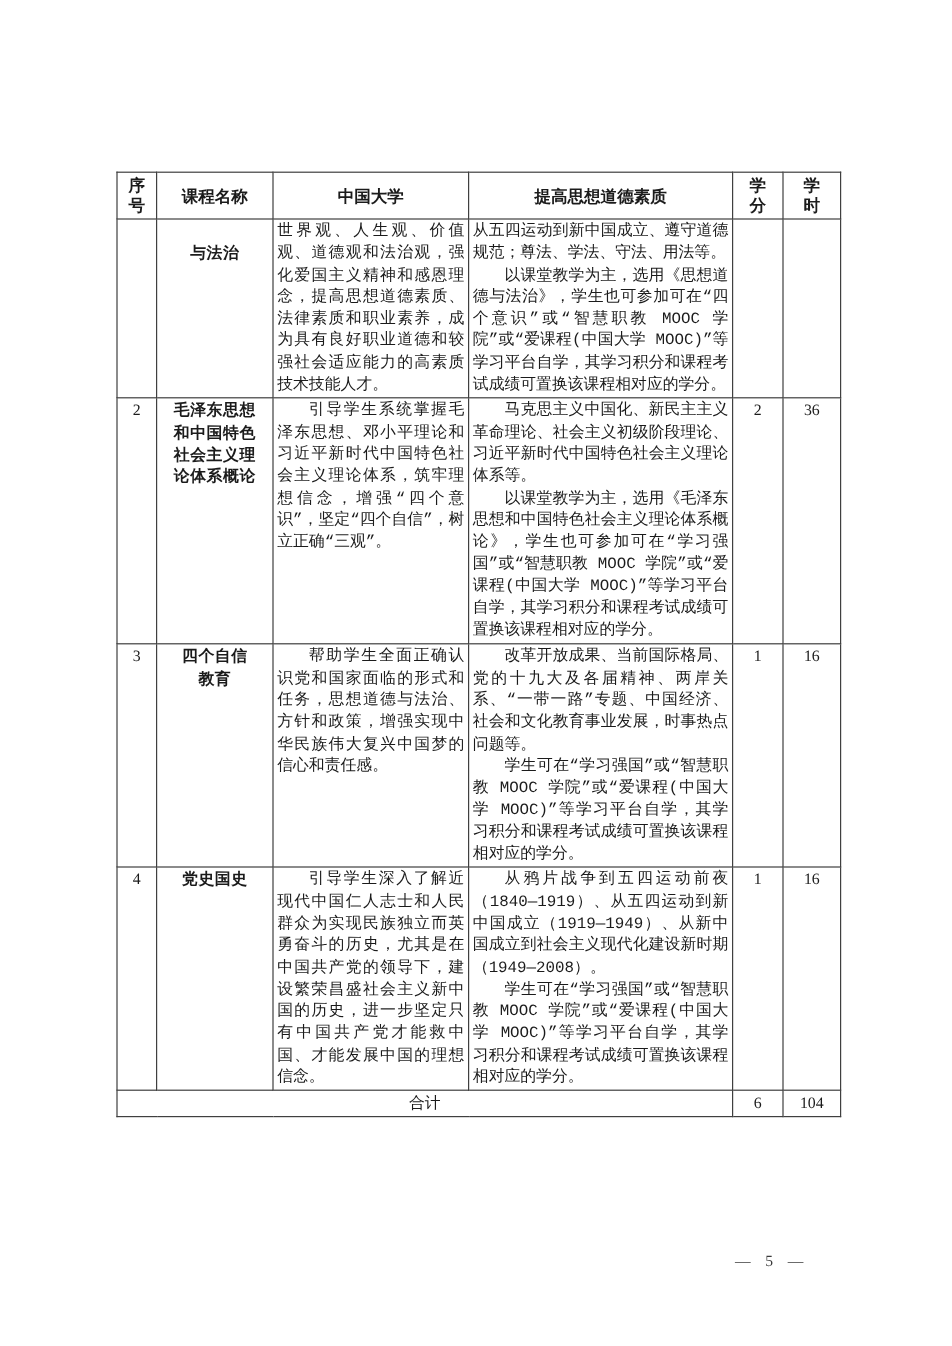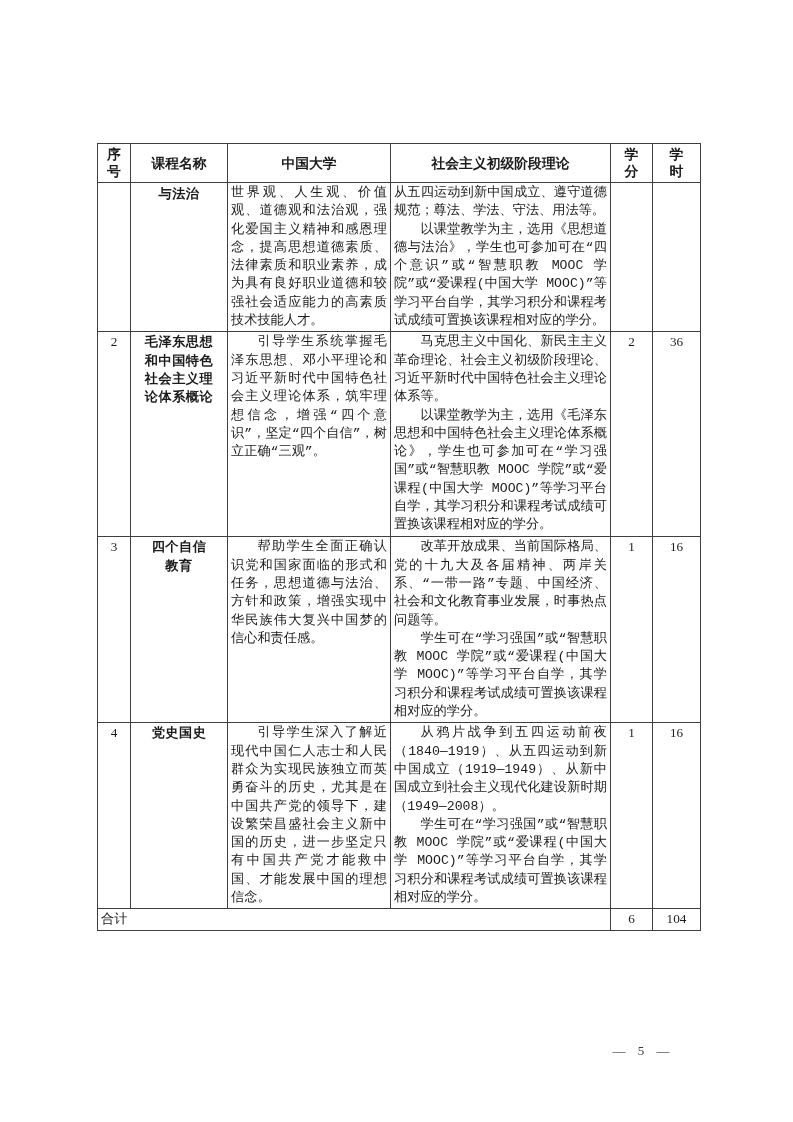--- a/index.html
+++ b/index.html
@@ -53,31 +53,31 @@
   }
   .c-name {
     text-align: center;
     vertical-align: middle;
     font-weight: bold;
     white-space: pre-line;
     font-size: 13.8px;
     line-height: 20.5px;
     letter-spacing: 0.5px;
   }
-  .c-name.vtop { vertical-align: top; padding-top: 2px; }
+  .c-name.vtop { vertical-align: top; padding-top: 19px; }
   .c-obj, .c-content {
     text-align: justify;
     text-justify: inter-ideograph;
     vertical-align: top;
     padding: 1px 3px 1px 4px;
   }
   .para { margin: 0; font-family: Liberation Mono, monospace; }
   .para.indent { text-indent: 2em; }
   .c-total {
-    text-align: left;
+    text-align: center;
     vertical-align: middle;
     line-height: 19px;
   }
   .page-number {
     position: absolute;
     left: 596px;
     top: 1043px;
     width: 90px;
     text-align: center;
     font-size: 13px;
@@ -98,21 +98,21 @@
       <col style="width:220px">
       <col style="width:42px">
       <col style="width:48px">
     </colgroup>
     <thead>
       <tr>
         <th>序
 号</th>
         <th>课程名称</th>
         <th>中国大学</th>
-        <th>社会主义初级阶段理论</th>
+        <th>提高思想道德素质</th>
         <th>学
 分</th>
         <th>学
 时</th>
       </tr>
     </thead>
     <tbody>
 
       <tr class="r1">
         <td class="c-index"></td>

